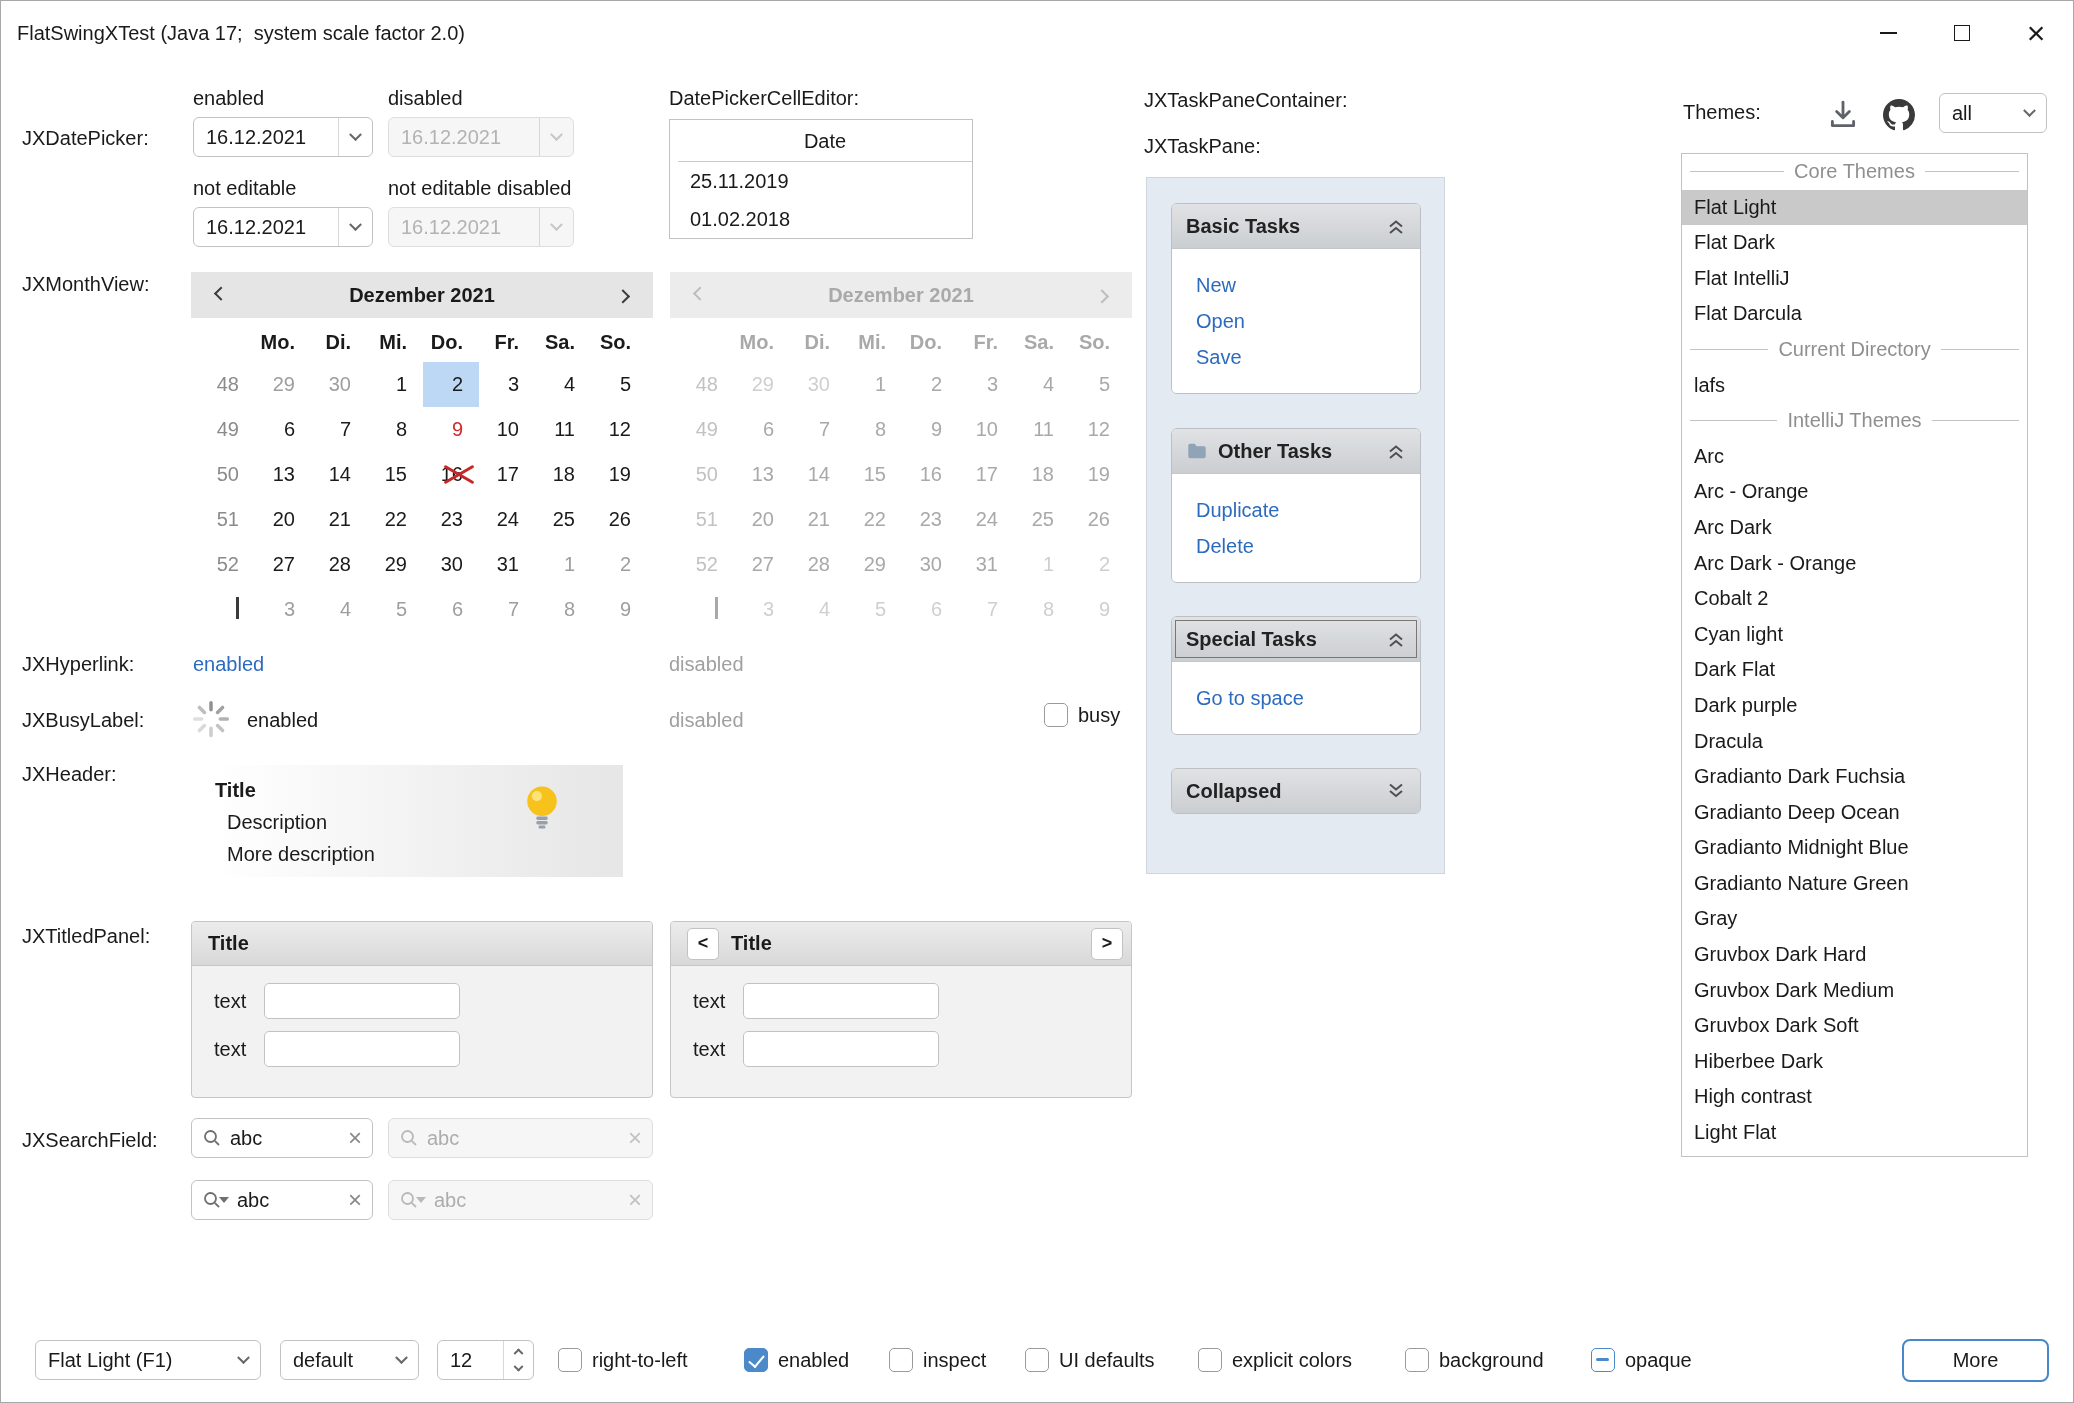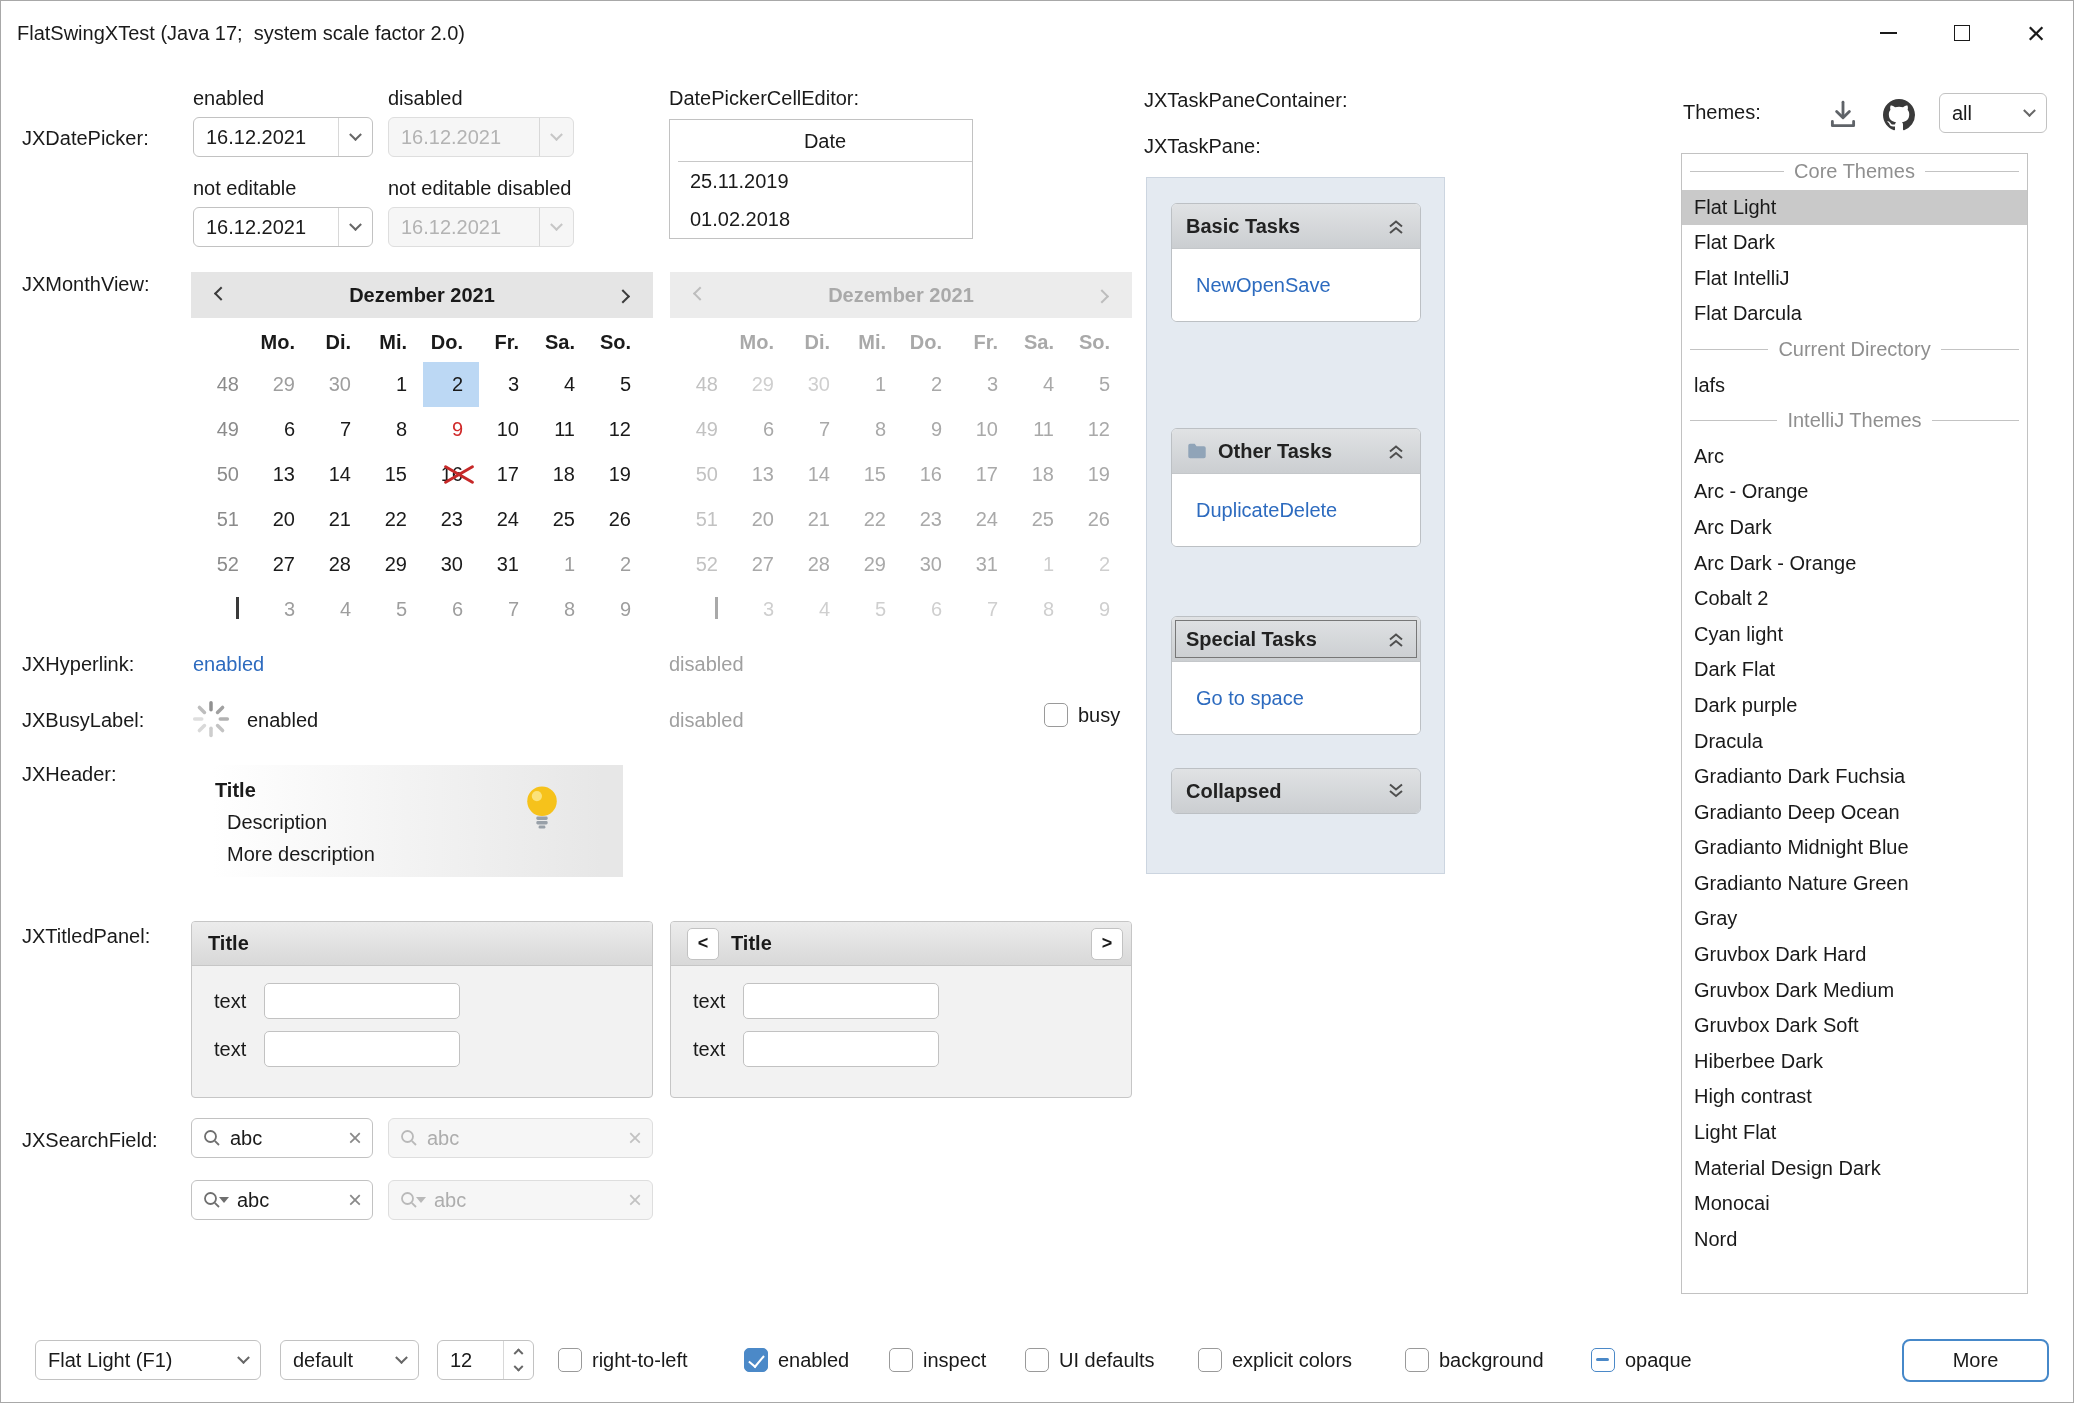--- a/index.html
+++ b/index.html
@@ -137,29 +137,29 @@
   #sf3{left:190px;top:1179px;width:182px}
   #sf4{left:387px;top:1179px;width:265px}
 
   
   #tpc{position:absolute;left:1145px;top:176px;width:299px;height:697px;background:#e4eaf1;border:1px solid #ccd5e0;}
   .taskpane{position:absolute;left:24px;width:250px;border:1px solid #bcc0c4;border-radius:6px;overflow:hidden;background:#fff;}
   .tp-head{height:44px;background:linear-gradient(#e0e2e4,#cbced1);display:flex;align-items:center;
     gap:10px;padding:0 12px 0 14px;font-weight:bold;color:#222;}
   .tp-head .chev-wrap{margin-left:auto;display:flex;align-items:center;}
   .tp-head.focused{outline:1.5px solid #777;outline-offset:-4px;}
-  .tp-body{background:#fff;border-top:1px solid #c4c7ca;padding:18px 24px;display:flex;flex-direction:row;}
+  .tp-body{background:#fff;border-top:1px solid #c4c7ca;padding:18px 24px;display:flex;flex-direction:column;}
   .tp-link{color:#2d6bbf;line-height:36px;cursor:pointer;}
 
   
   #themes-label{left:1682px;top:100px;}
   #dl-icon{left:1824px;top:96px;width:36px;height:36px;display:flex;align-items:center;justify-content:center;}
   #gh-icon{left:1880px;top:96px;width:36px;height:36px;display:flex;align-items:center;justify-content:center;}
   #themes-combo{left:1938px;top:92px;width:108px;}
-  #theme-list{position:absolute;left:1680px;top:152px;width:347px;height:1141px;background:#fff;
+  #theme-list{position:absolute;left:1680px;top:152px;width:347px;height:1004px;background:#fff;
     border:1px solid #c2c2c2;overflow:hidden;}
   .theme-item{height:35.6px;line-height:35.6px;padding-left:12px;white-space:nowrap;}
   .theme-item.selected{background:#c9c9c9;}
   .theme-cat{height:35.6px;display:flex;align-items:center;color:#8f8f8f;padding:0 8px;gap:10px;white-space:nowrap;}
   .theme-cat .line{flex:1;height:1px;background:#c3c3c3;}
 
   
   #laf-combo{left:34px;top:1339px;width:226px}
   #style-combo{left:279px;top:1339px;width:139px}
   #size-spinner{position:absolute;left:436px;top:1339px;width:97px;height:40px;background:#fff;

